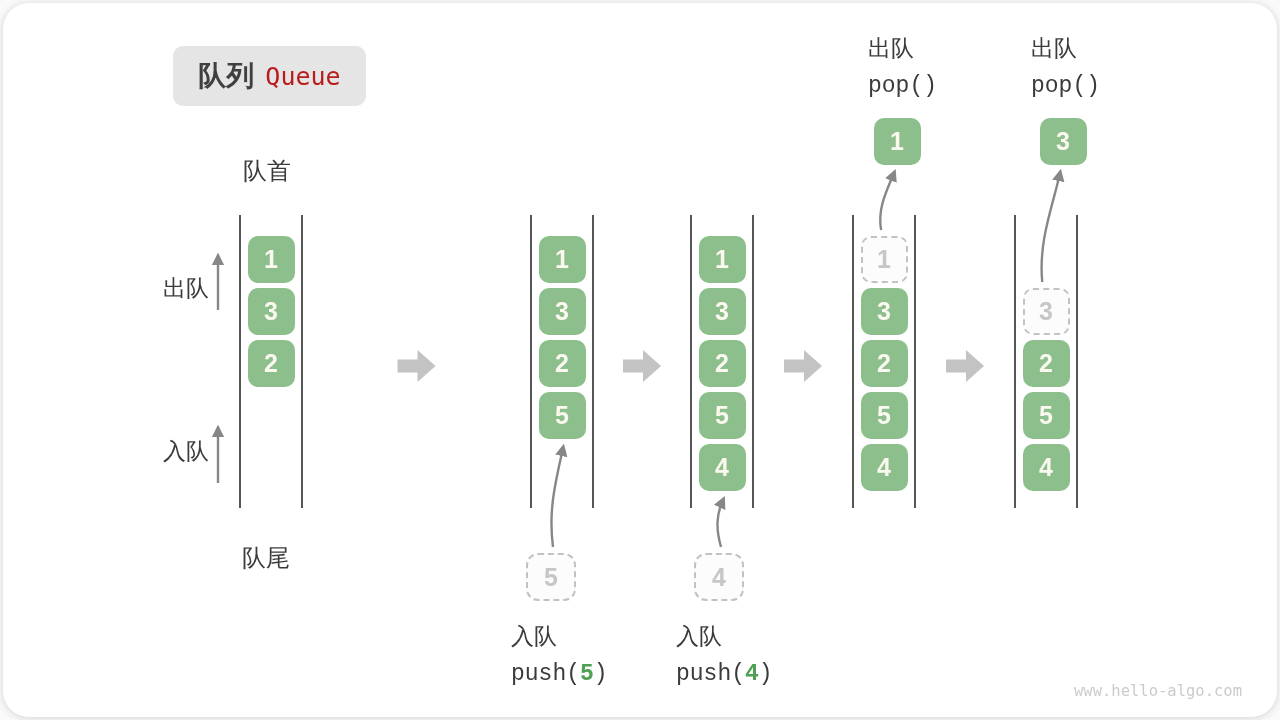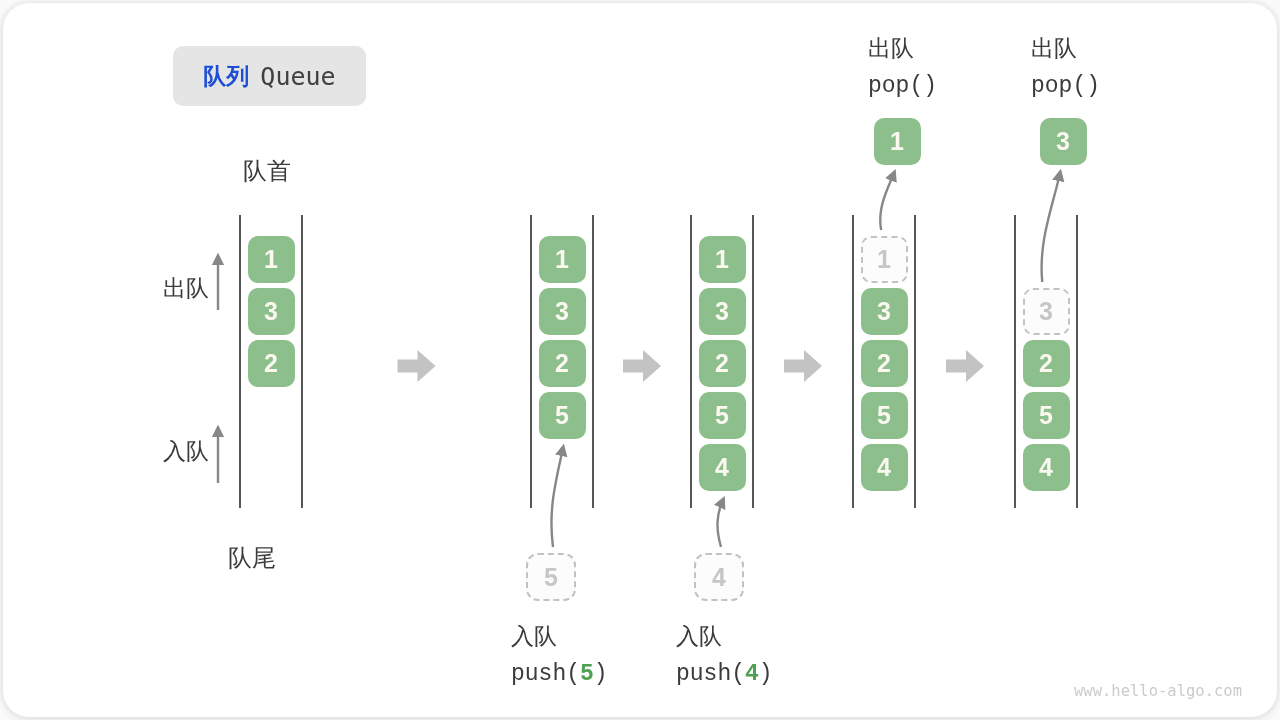--- a/index.html
+++ b/index.html
@@ -3,22 +3,22 @@
 <meta charset="utf-8">
 <style>
   html,body { margin:0; padding:0; background:#fafafa; width:1280px; height:720px;
               font-family:"Liberation Sans", sans-serif; }
   #canvas { position:absolute; left:3px; top:3px; width:1274px; height:714px;
             background:#ffffff; border-radius:26px; box-shadow:0 1px 8px rgba(0,0,0,.16);
             overflow:hidden; }
   .abs { position:absolute; }
   #title-box { left:170px; top:43px; width:193px; height:60px; background:#e5e5e5;
                border-radius:10px; display:flex; align-items:center; justify-content:center; gap:11px; }
-  #title-zh { font-size:23px; font-weight:700; color:#1d4ed8; }
-  #title-en { font-size:25px; color:#404040; font-family:"DejaVu Sans Mono", monospace; }
+  #title-zh { font-size:28px; font-weight:700; color:#404040; }
+  #title-en { font-size:25px; color:#b91c1c; font-family:"DejaVu Sans Mono", monospace; }
   .zh-label { font-size:23px; font-weight:400; color:#3b3b3b; white-space:nowrap; }
   .code { font-family:Liberation Mono, monospace; font-size:23px; color:#3b3b3b; white-space:nowrap; }
   .code b { font-weight:700; }
   .vline { position:absolute; width:2px; background:#565656; }
   .cell { position:absolute; width:47px; height:47px; border-radius:10px;
           display:flex; align-items:center; justify-content:center;
           font-size:25px; font-weight:600; box-sizing:border-box; }
   .cell.green { color:#faf8ef; }
   .cell.dashed { background:#fcfcfc; border:2px dashed #c2c2c2; color:#c6c6c6; }
   .cell.pending { width:50px; height:48px; border-radius:12px; }
@@ -33,21 +33,21 @@
 <body>
 
 <div id="canvas">
 
   <div id="title-box" class="abs">
     <span id="title-zh">队列</span>
     <span id="title-en">Queue</span>
   </div>
 
   <div class="abs zh-label" style="left:240px; top:152px; font-size:24px;">队首</div>
-  <div class="abs zh-label" style="left:225px; top:539px; font-size:24px;">队尾</div>
+  <div class="abs zh-label" style="left:239px; top:539px; font-size:24px;">队尾</div>
 
   <div class="abs zh-label" style="left:160px; top:270px;">出队</div>
   <div class="abs zh-label" style="left:160px; top:433px;">入队</div>
 
   <div id="columns">
       <div class="vline" style="left: 236px; top: 212px; height: 293px;"></div>
       <div class="vline" style="left: 298px; top: 212px; height: 293px;"></div>
       <div class="cell green" style="left: 244.5px; top: 233px; background: rgb(141, 191, 141);">1</div>
       <div class="cell green" style="left: 244.5px; top: 285px; background: rgb(141, 191, 141);">3</div>
       <div class="cell green" style="left: 244.5px; top: 337px; background: rgb(141, 191, 141);">2</div>

